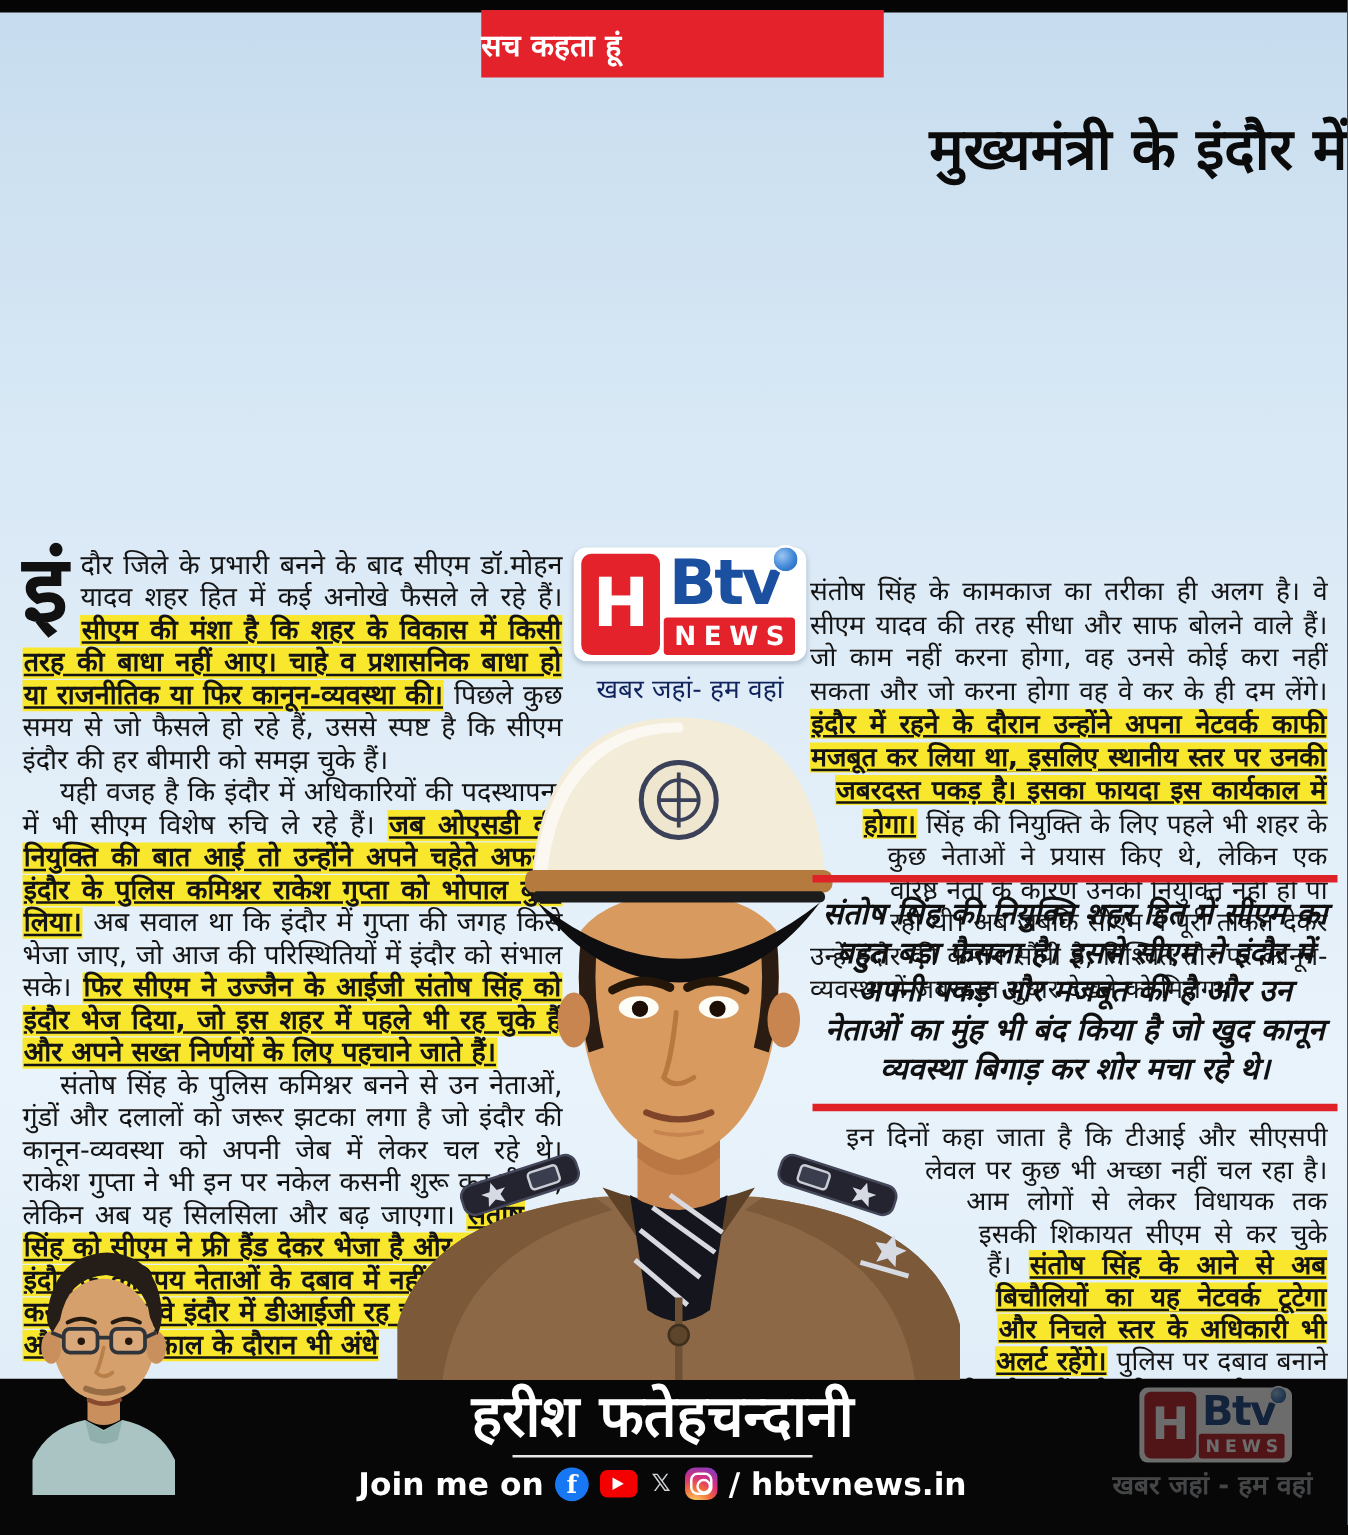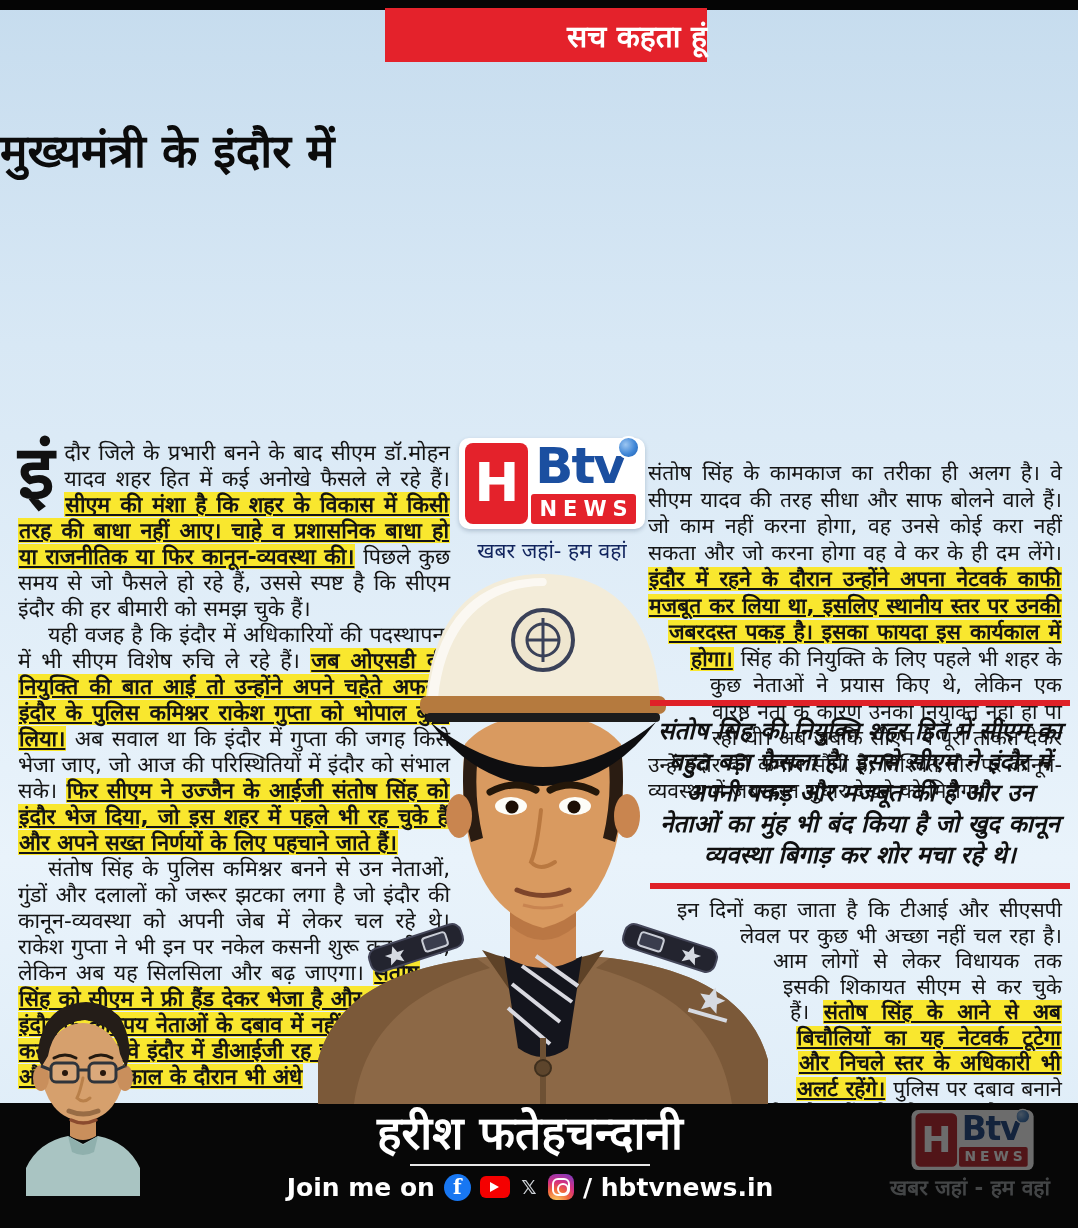--- a/index.html
+++ b/index.html
@@ -3,23 +3,23 @@
 <meta charset="utf-8">
 <style>
   html,body{margin:0;padding:0;background:#222;}
   .canvas{
     position:relative; width:1078px; height:1228px; overflow:hidden;
     background:linear-gradient(180deg,#c6dcee 0%,#d8e8f5 28%,#e9f3fb 70%,#dcebf7 100%);
     font-family:"DejaVu Sans","Liberation Sans",sans-serif; color:#141414;
   }
   .top-strip{position:absolute;left:0;top:0;width:1078px;height:10px;background:#050505;}
   .badge{position:absolute;left:385px;top:8px;width:322px;height:54px;background:#e4222b;
-    color:#fff;font-size:30px;font-weight:800;display:flex;align-items:center;justify-content:flex-end;}
-  .kicker{position:absolute;left:0;top:86px;width:100%;text-align:left;
-    font-size:46px;font-weight:800;color:#0b0b0b;margin-top:32px;}
+    color:#fff;font-size:24px;font-weight:800;display:flex;align-items:center;justify-content:flex-start;}
+  .kicker{position:absolute;left:0;top:86px;width:100%;text-align:right;
+    font-size:46px;font-weight:800;color:#0b0b0b;}
   .head{position:absolute;left:0;width:100%;text-align:center;font-weight:900;color:#0a0a0a;
     font-size:81px;letter-spacing:-1px;line-height:1;}
   .head.l1{top:158px;}
   .head.l2{top:296px;}
 
   .col{position:absolute;text-align:justify;}
   .col p{margin:0;}
   .left-col{left:18px;top:440px;width:432px;font-size:21.5px;line-height:26px;}
   .left-col p + p{text-indent:30px;}
   .right-col{left:648px;top:424px;width:414px;font-size:21px;line-height:26.5px;margin-top:36px;}

